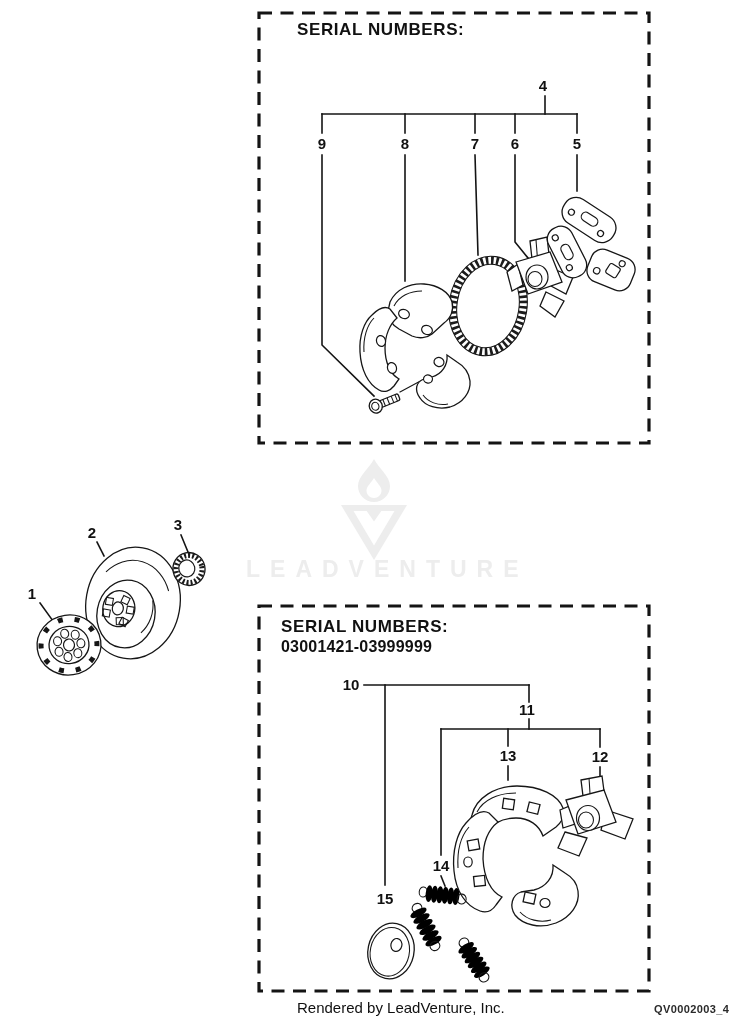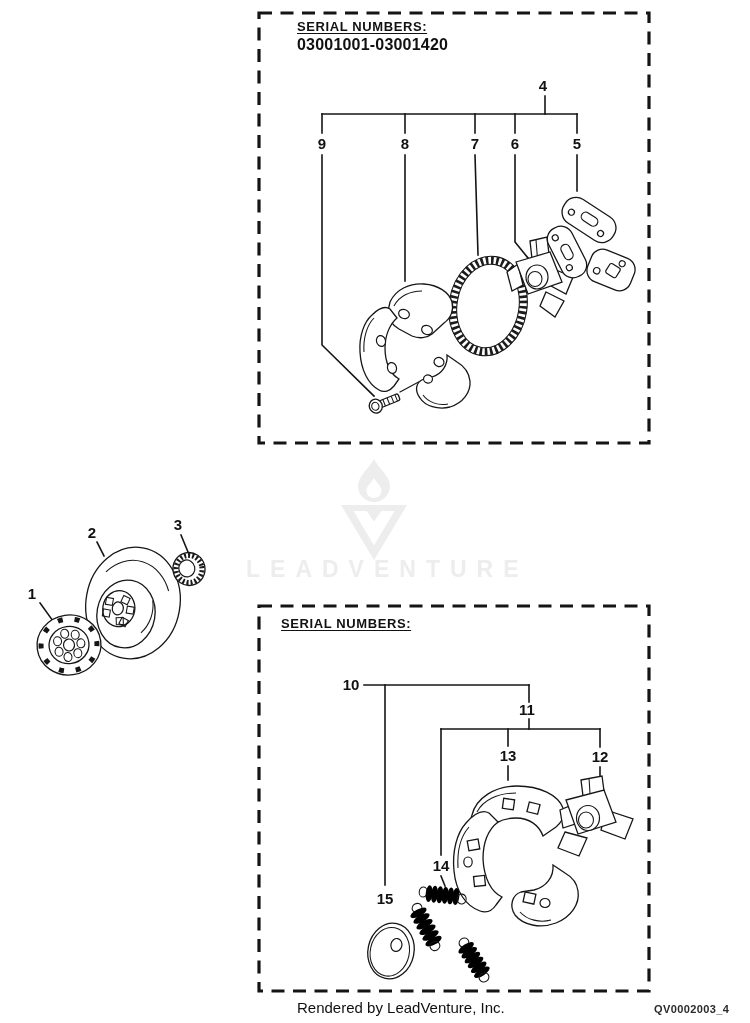--- a/index.html
+++ b/index.html
@@ -2,21 +2,21 @@
 <html><head>
 <meta charset="utf-8">
 <style>
   html,body{margin:0;padding:0;background:#fff;}
   .page{position:relative;width:750px;height:1023px;background:#fff;
         font-family:"Liberation Sans",sans-serif;overflow:hidden;}
   svg.art{position:absolute;left:0;top:0;}
 
   
   .hdr{position:absolute;color:#111;font-weight:bold;line-height:1.15;}
-  .hdr .t{font-size:13px;letter-spacing:.6px;text-decoration:underline;text-underline-offset:2px;}
+  .hdr .t{font-size:17px;letter-spacing:.6px;text-underline-offset:2px;}
   .hdr .s{font-size:16px;letter-spacing:.2px;margin-top:1px;}
   .top-hdr{left:297px;top:20px;}
   .bot-hdr{left:281px;top:617px;}
 
   
   .wm-text{position:absolute;left:246px;top:556px;font-size:23px;font-weight:bold;
            letter-spacing:10px;color:#ededed;white-space:nowrap;}
 
   
   .foot-l{position:absolute;left:297px;top:999px;font-size:15px;color:#101010;}
@@ -292,24 +292,24 @@
       <text class="lbl" x="527" y="715">11</text>
       <text class="lbl" x="508" y="761">13</text>
       <text class="lbl" x="600" y="762">12</text>
       <text class="lbl" x="441" y="871">14</text>
       <text class="lbl" x="385" y="904">15</text>
     </g>
   </svg>
 
   <div class="hdr top-hdr">
     <div class="t">SERIAL NUMBERS:</div>
-    <div class="s">03001001-03001420</div>
   </div>
   <div class="hdr bot-hdr">
     <div class="t">SERIAL NUMBERS:</div>
+    <div class="s">03001421-03999999</div>
   </div>
 
   <div class="wm-text">LEADVENTURE</div>
 
   <div class="foot-l">Rendered by LeadVenture, Inc.</div>
   <div class="foot-r">QV0002003_4</div>
 
 </div>
 
 </body></html>

